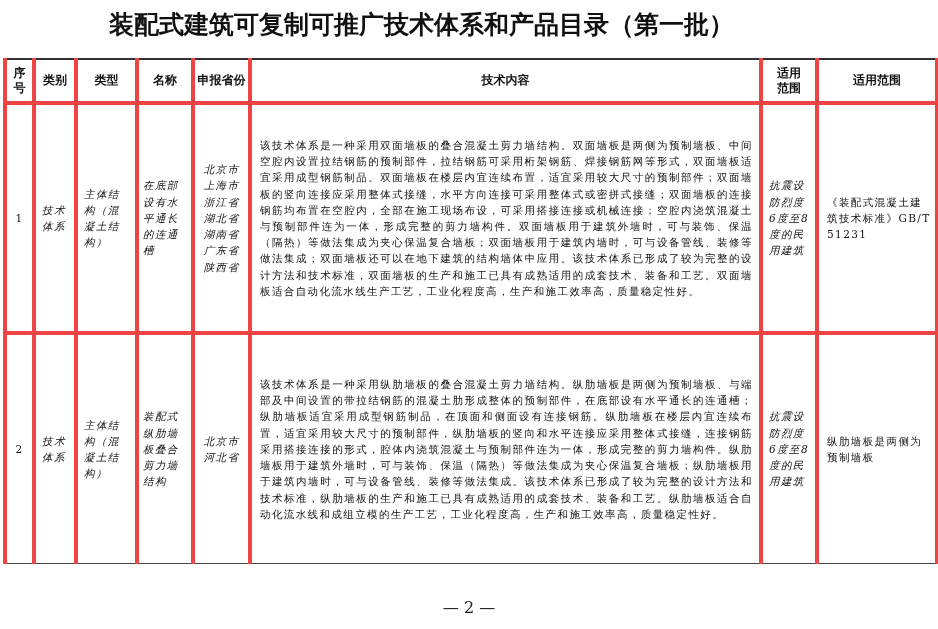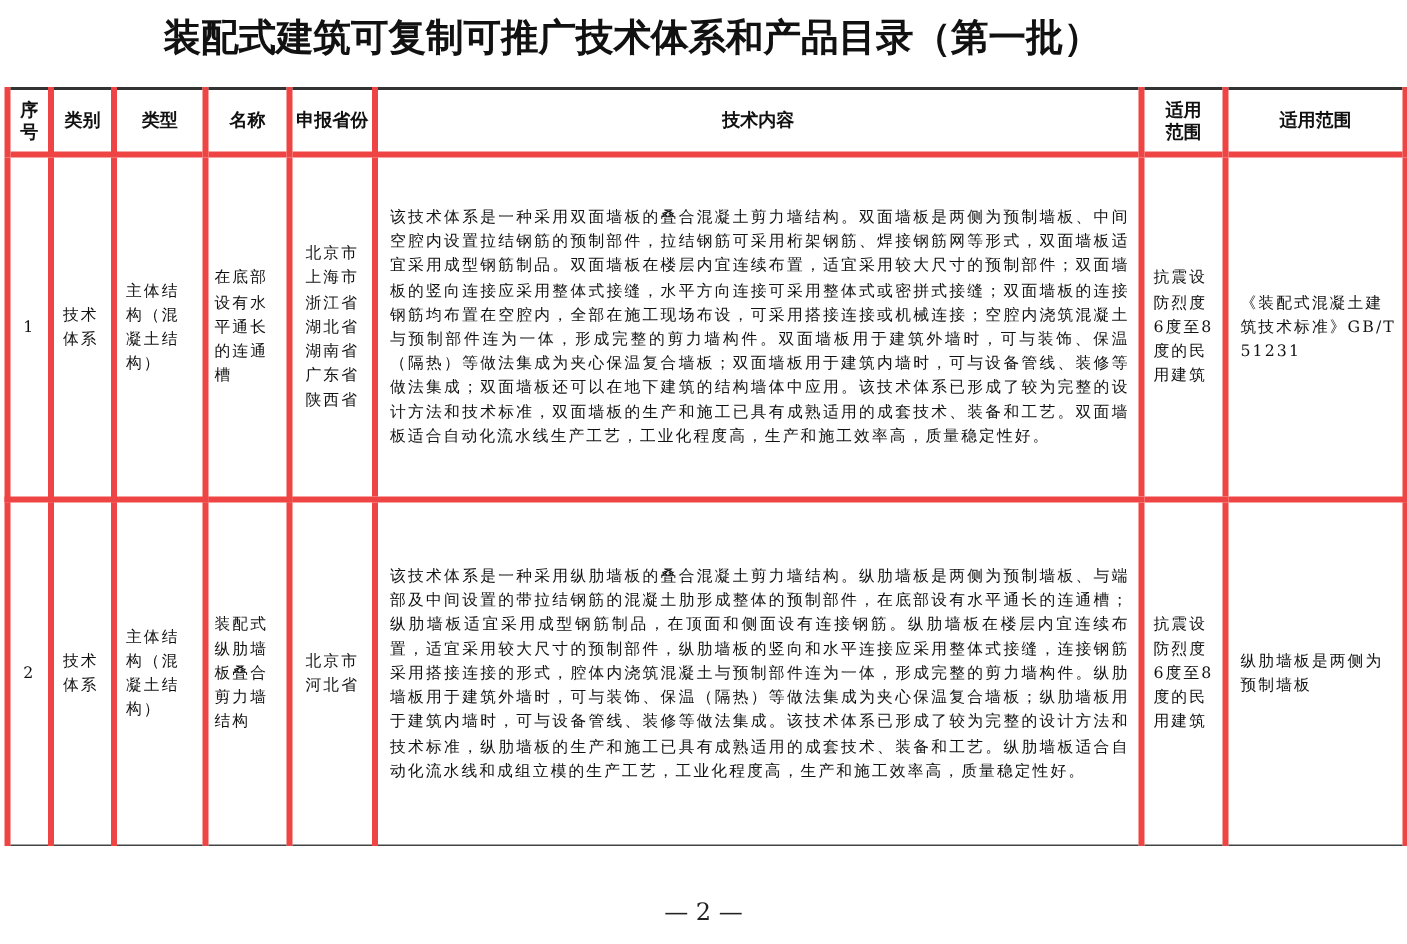--- a/index.html
+++ b/index.html
@@ -3,21 +3,21 @@
 <meta charset="utf-8">
 <style>
   html, body { margin: 0; padding: 0; background: #ffffff; }
   body { width: 938px; height: 629px; position: relative; overflow: hidden; font-family: "DejaVu Serif", "Liberation Serif", serif; color: #111; }
   .title { position: absolute; top: 8px; left: 0; width: 843px; text-align: center; font-family: "DejaVu Sans", "Liberation Sans", sans-serif; font-size: 25px; font-weight: bold; letter-spacing: 0px; color: #111; }
   table.catalog { position: absolute; top: 58px; left: 3px; width: 932px; border-collapse: collapse; table-layout: fixed; }
   table.catalog th, table.catalog td { border: 4px solid #ef4444; vertical-align: middle; padding: 0; }
   table.catalog th { height: 41px; font-family: "DejaVu Sans", "Liberation Sans", sans-serif; font-size: 12px; font-weight: bold; text-align: center; line-height: 15px; border-top: 2px solid #333; border-bottom: 1.5px solid #222; }
   table.catalog td { font-size: 10.5px; line-height: 16.2px; letter-spacing: 1.4px; }
   .c-seq { text-align: center; }
-  .c-cat, .c-type, .c-name, .c-prov, .c-scope { text-align: left; }
+  .c-cat, .c-type, .c-name, .c-prov, .c-scope { text-align: left; font-style: italic; }
   .pad { padding: 0 6px !important; }
   .pad-tight { padding: 0 3px 0 4px !important; }
   td.c-content { padding: 0 6px 0 8px !important; text-align: justify; letter-spacing: 1.1px; }
   td.c-std { padding: 0 4px 0 8px !important; }
   .dark-right { border-right: 1.5px solid #111 !important; }
   tr.row1 td { height: 226px; }
   tr.row2 td { height: 228px; border-bottom: 1.5px solid #444; }
   .prov { text-align: center; }
   .footer { position: absolute; top: 598px; left: 0; width: 938px; text-align: center; font-size: 16px; color: #222; font-family: "DejaVu Serif", "Liberation Serif", serif; }
 </style>

